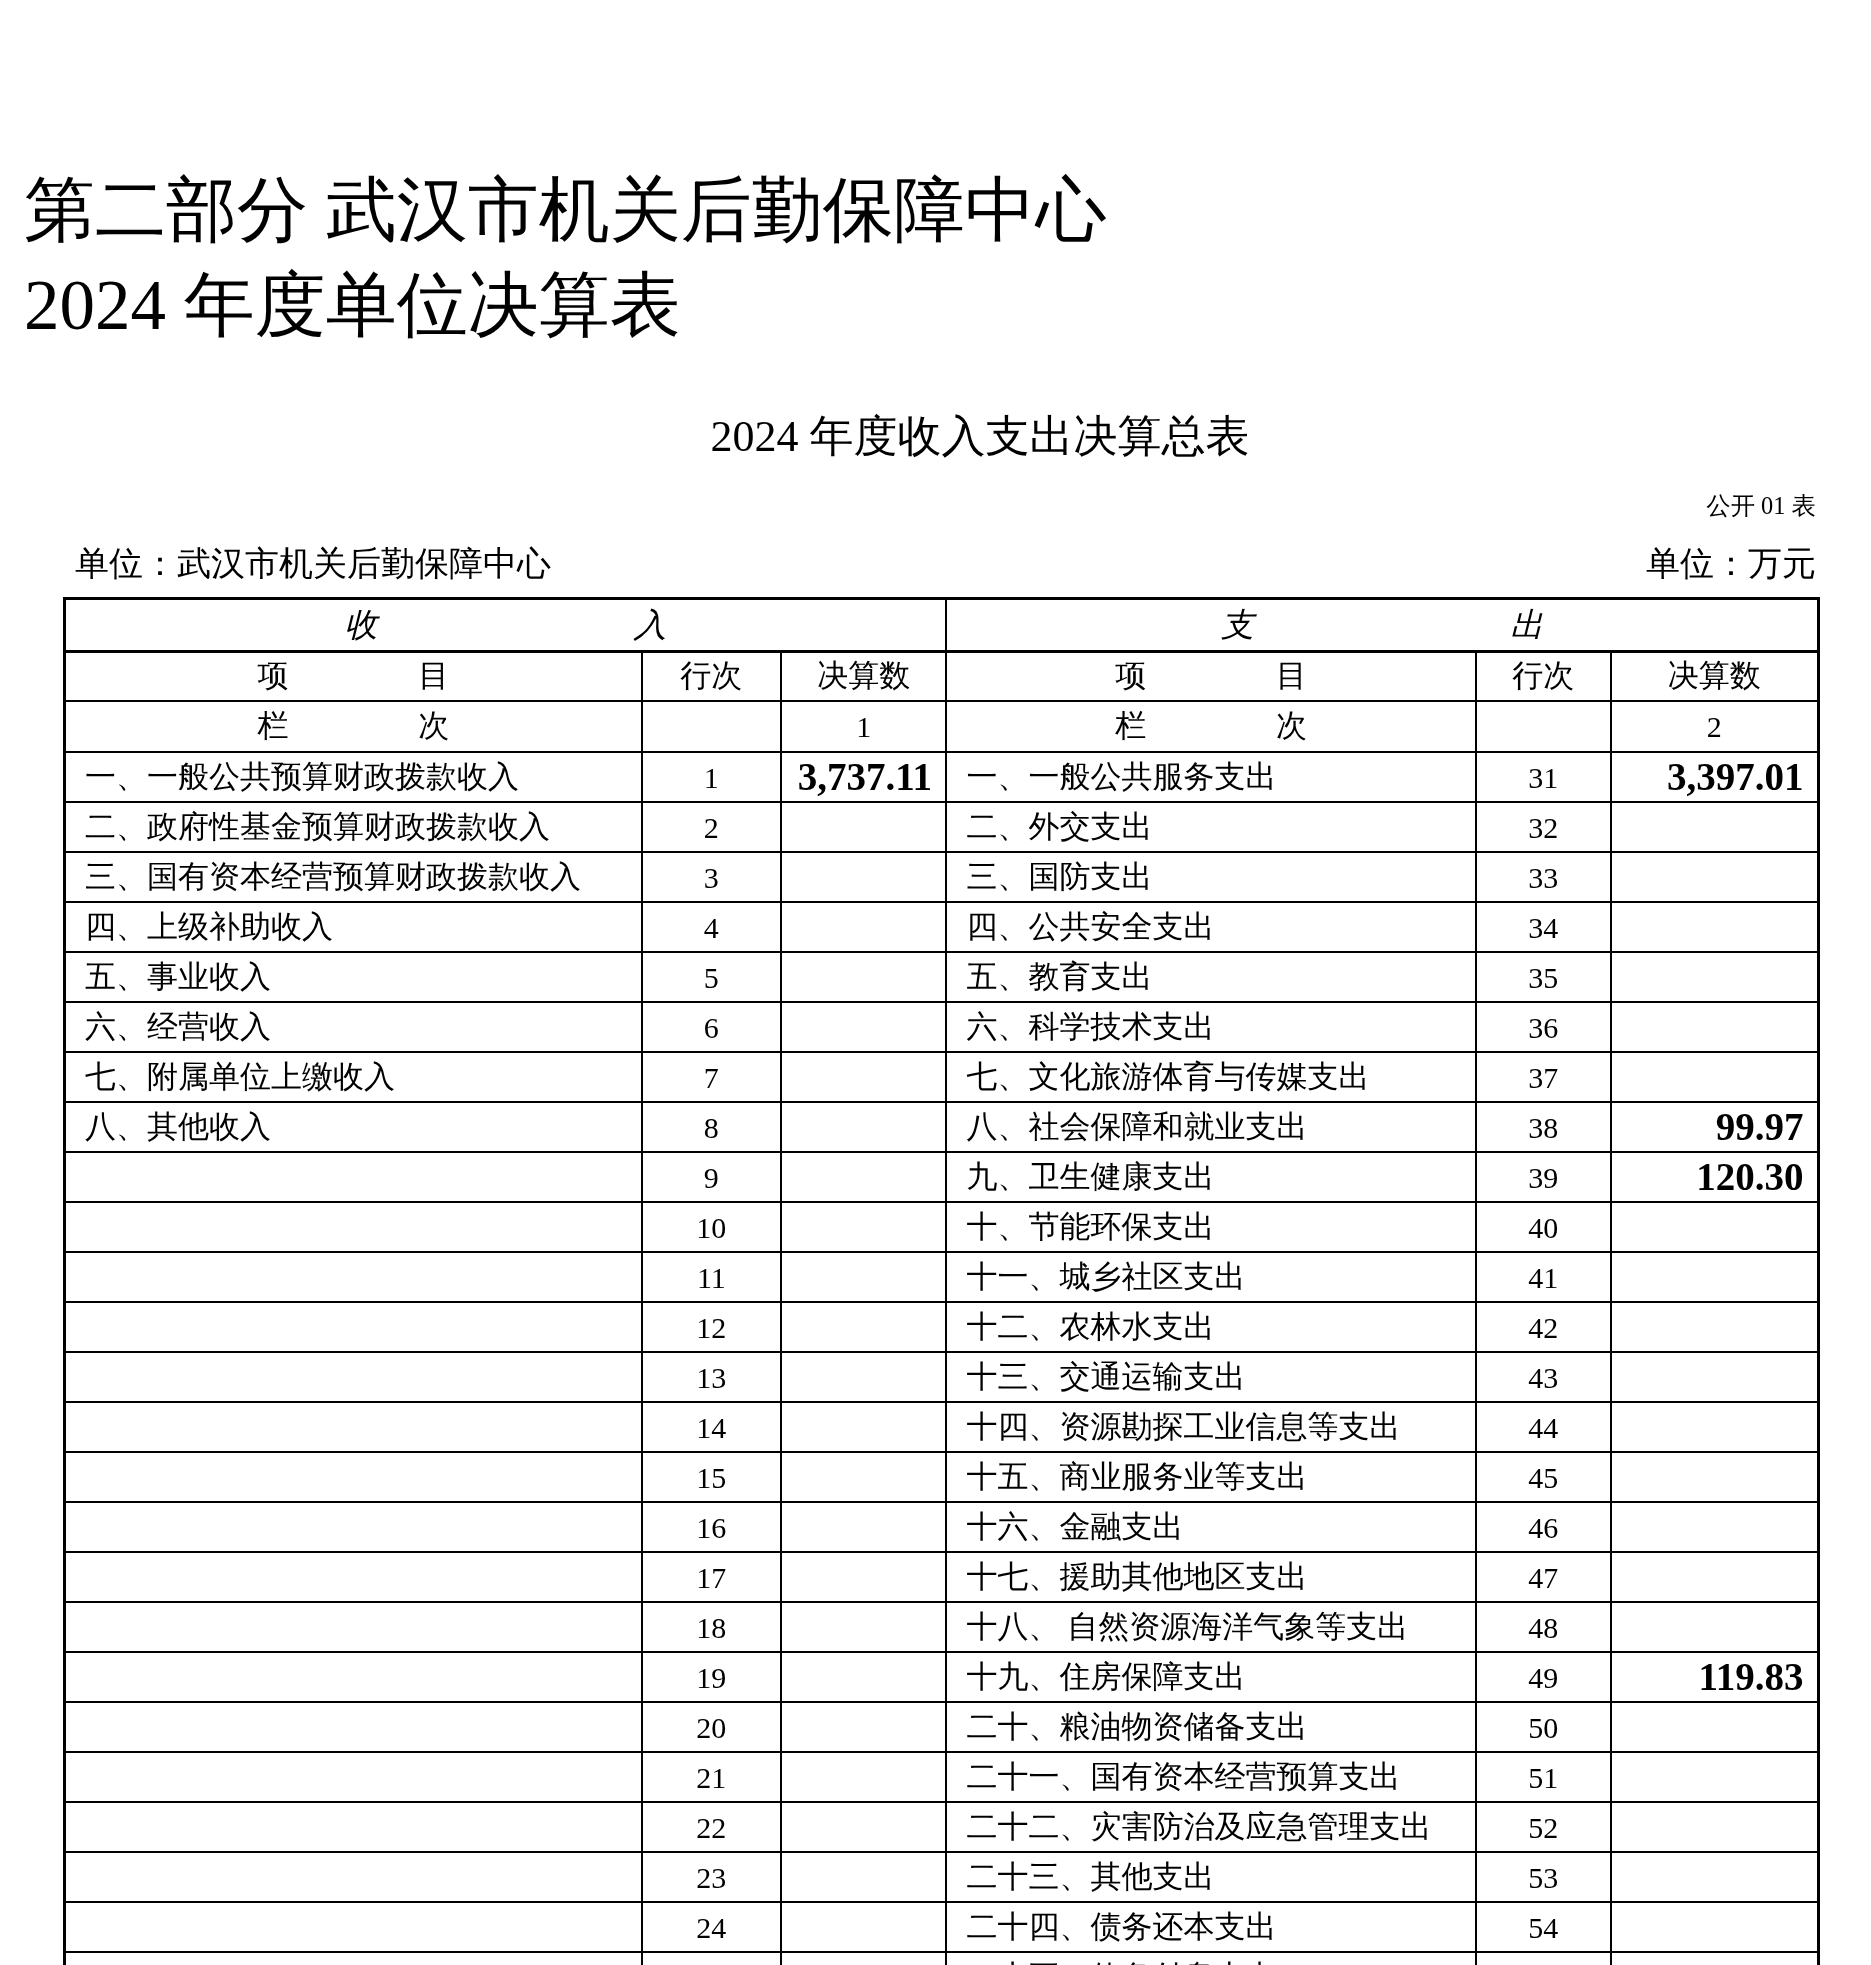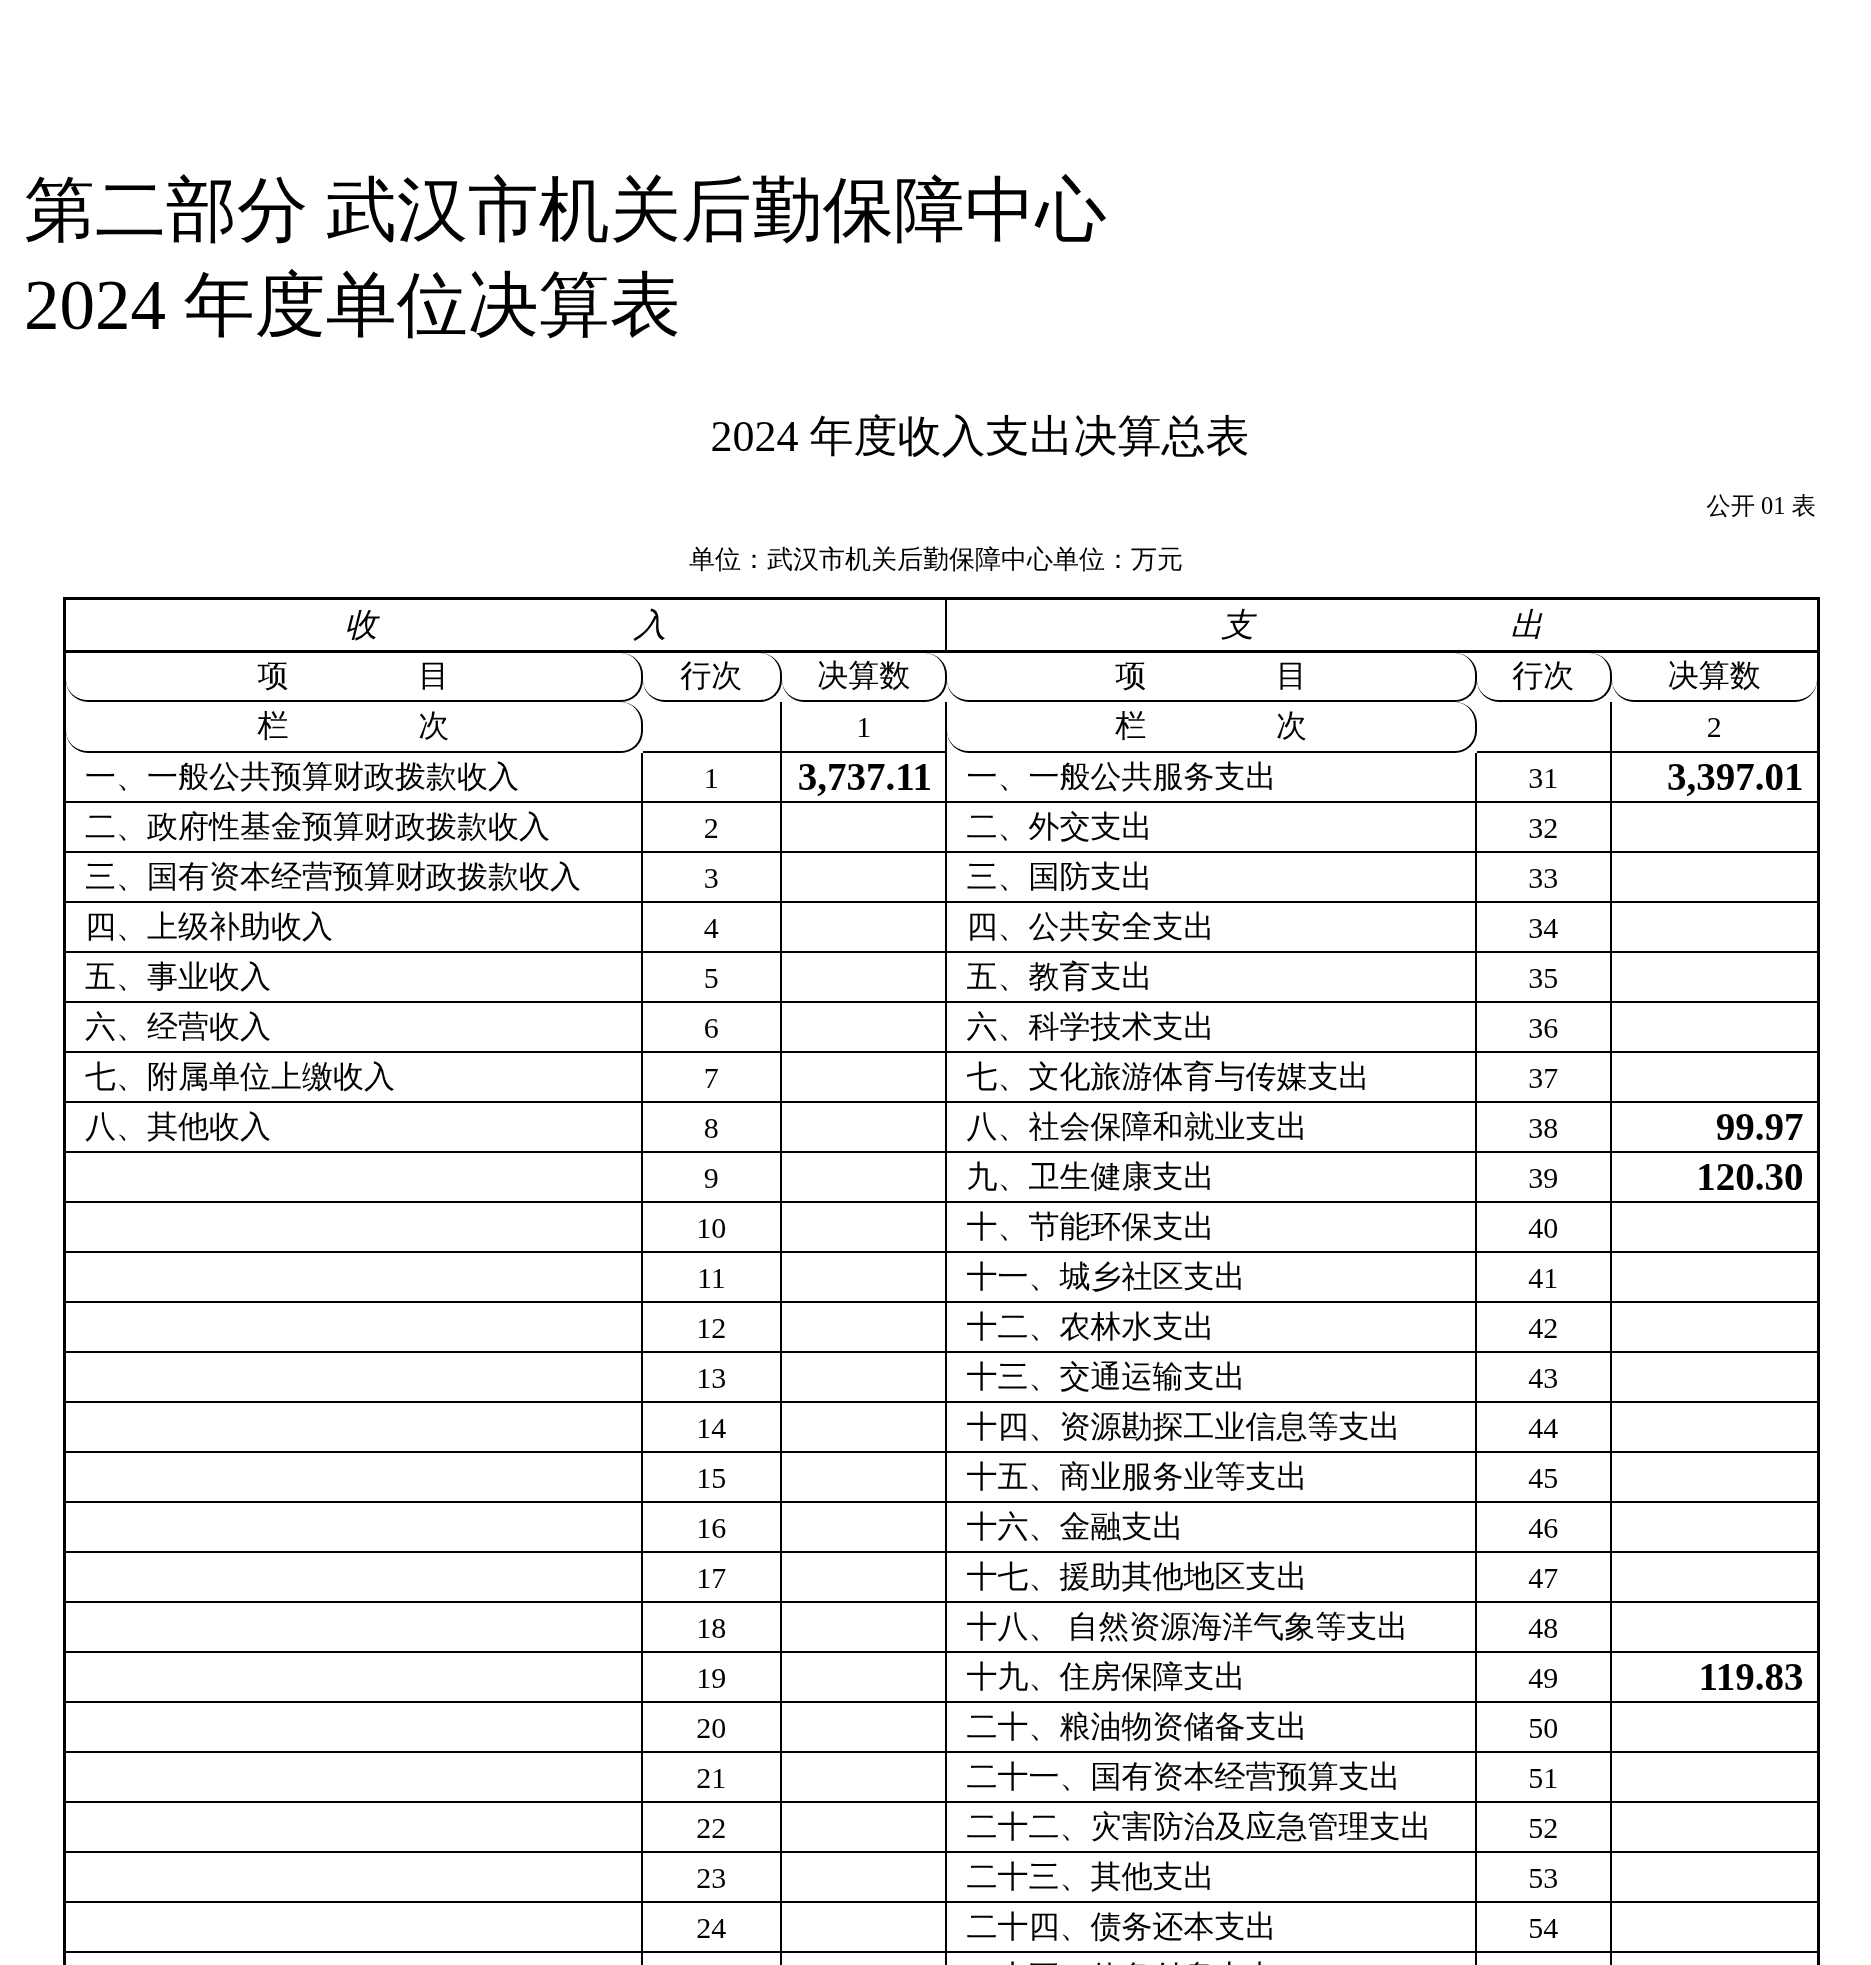--- a/index.html
+++ b/index.html
@@ -18,43 +18,43 @@
   #title-line2 { top: 270px; }
   .table-title {
     position: absolute; top: 415px; left: 0; width: 100%;
     text-align: center; font-size: 44px; line-height: 1; white-space: pre; margin-left: 44px;
   }
   .table-code {
     position: absolute; top: 494px; right: 56px;
     font-size: 24.4px; line-height: 1; white-space: pre;
   }
   .meta-row {
-    position: absolute; top: 547px; left: 56px; right: 56px;
-    display: flex; justify-content: center;
-    font-size: 26px; line-height: 1; white-space: pre;
+    position: absolute; top: 547px; left: 75px; right: 56px;
+    display: flex; justify-content: space-between;
+    font-size: 34px; line-height: 1; white-space: pre;
   }
   
   .acct-table {
     position: absolute; top: 597px; left: 63px; width: 1757px;
     box-sizing: border-box;
     border: 3.5px solid #000;
     display: grid;
     grid-template-columns: 1472fr 356fr 422fr 1352fr 344fr 524fr;
     grid-template-rows: 53px 49px 51px repeat(26, 50px) repeat(4, 55px);
   }
   .cell {
     box-sizing: border-box; min-width: 0; overflow: hidden;
     border-right: 2px solid #000; border-bottom: 2px solid #000;
     display: flex; align-items: center;
     font-size: 31px; line-height: 1.1; white-space: pre;
   }
   .no-br { border-right: none; }
   .bb-thick { border-bottom-width: 3.5px; }
   .group { justify-content: center; font-size: 33px; font-style: italic; }
-  .hdr-center { justify-content: center; border-radius: 22px; }
+  .hdr-center { justify-content: center; }
   .gap-xl { word-spacing: 248px; }
   .gap-md { word-spacing: 122px; }
   .align-left { padding-left: 19px; justify-content: flex-start; }
   .line-no { justify-content: center; font-size: 30px; }
   .amount { justify-content: flex-end; padding-right: 13.4px; font-size: 39px; font-weight: bold; }
   .col-index-val { justify-content: center; font-size: 30px; }
 </style>
 </head>
 <body>
 

